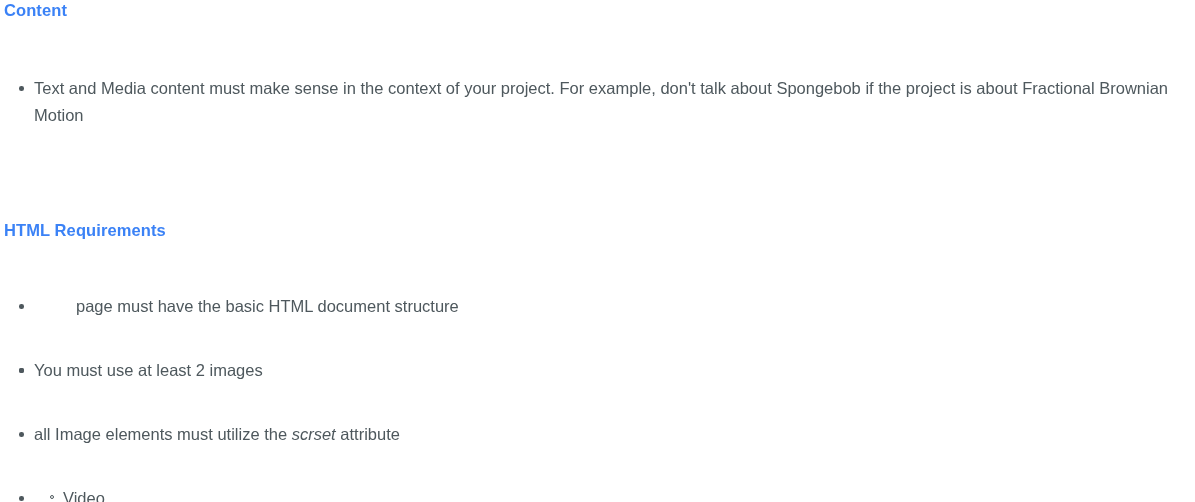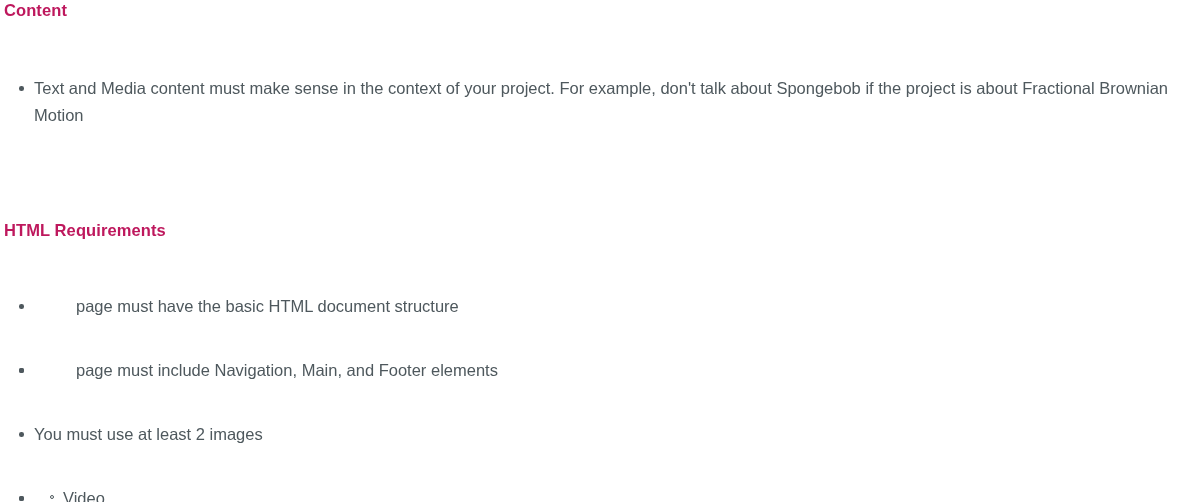--- a/index.html
+++ b/index.html
@@ -23,21 +23,21 @@
     background: #ffffff;
   }
 
   
   .section-heading {
     position: absolute;
     left: 4px;
     margin: 0;
     font-size: 16.5px;
     font-weight: bold;
-    color: #be185d;
+    color: #3b82f6;
     letter-spacing: 0.1px;
     white-space: nowrap;
   }
   .heading-content { top: 1px; }
   .heading-html    { top: 189px; margin-top: 32px; }
 
   
   .bullet-list {
     position: absolute;
     margin: 0;
@@ -136,32 +136,29 @@
 
     <li class="bullet-item indented-text">
       <span class="marker-disc"></span>
       <span class="item-text">page must have the basic HTML document structure</span>
     </li>
 
     <li class="bullet-item indented-text">
       <span class="marker-disc"></span>
     </li>
 
-    <li class="bullet-item indented-text">
-      <span class="marker-disc"></span>
-      <span class="item-text">page must include Navigation, Main, and Footer elements</span>
-    </li>
 
     <li class="bullet-item">
       <span class="marker-disc"></span>
       <span class="item-text">You must use at least 2 images</span>
     </li>
 
     <li class="bullet-item">
       <span class="marker-disc"></span>
+      <span class="item-text"><span>all Image elements must utilize the </span><span class="em-italic">scrset</span><span> attribute</span></span>
     </li>
 
     <li class="bullet-item">
       <span class="marker-disc"></span>
 
       <ul class="sub-list">
         <li class="sub-item">
           <span class="marker-circle"></span>
           <span class="item-text">Video</span>
         </li>

